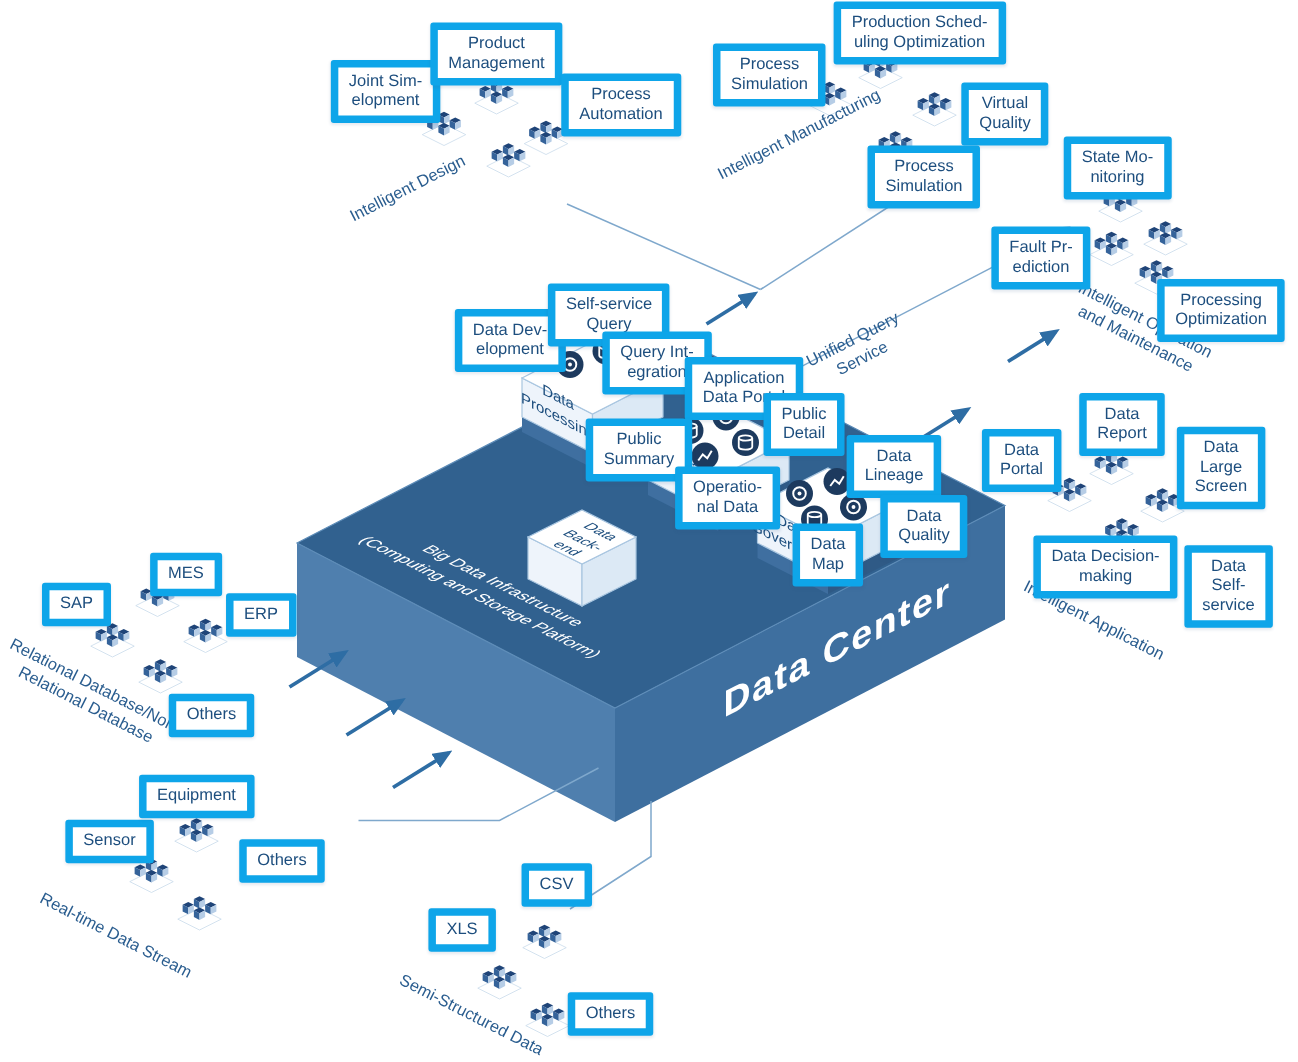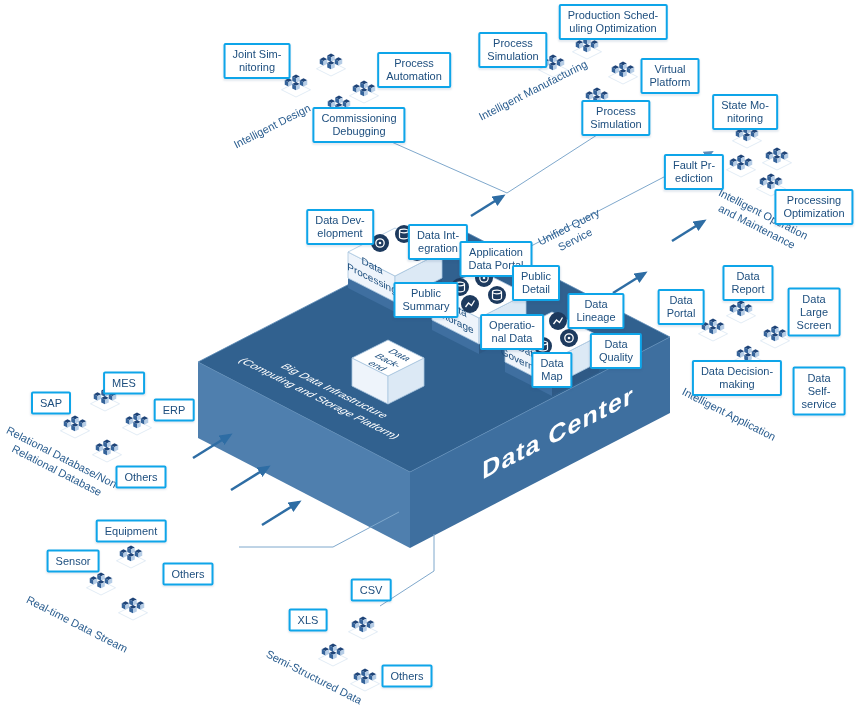--- a/index.html
+++ b/index.html
@@ -1,21 +1,21 @@
 <!DOCTYPE html>
 <html><head>
 <meta charset="utf-8">
 <style>
   * { margin:0; padding:0; box-sizing:border-box; }
   html,body { background:#ffffff; font-family:"Liberation Sans", sans-serif; }
   .canvas { position:relative; width:865px; height:708px; background:#ffffff; overflow:hidden; }
   .canvas svg.bg { position:absolute; left:0; top:0; z-index:1; }
   .lbl {
     position:absolute; transform:translate(-50%,-50%);
-    background:#ffffff; border:2px solid #0ea5e9; border-radius:2px;
+    background:#ffffff; border:5px solid #0ea5e9; border-radius:2px;
     color:#1d4e7e; font-size:11px; line-height:1.18; padding:3px 7px;
     text-align:center; white-space:pre-line; z-index:3;
     box-shadow:0 1px 2px rgba(40,80,130,.12);
   }
   .cat {
     position:absolute; color:#2a5d8f; font-size:11px; line-height:1.3;
     text-align:center; white-space:pre-line; z-index:2; transform-origin:50% 50%;
   }
   .face {
     position:absolute; color:#ffffff; white-space:pre-line; text-align:center;
@@ -198,32 +198,32 @@
 and Maintenance</div>
   <div class="cat" style="left:663px;top:407px;width:132px;transform:rotate(27deg)">Intelligent Application</div>
   <div class="cat" style="left:-10px;top:450px;width:140px;transform:rotate(27deg)">Relational Database/Non-
 Relational Database</div>
   <div class="cat" style="left:17px;top:617px;width:120px;transform:rotate(27deg)">Real-time Data Stream</div>
   <div class="cat" style="left:255px;top:670px;width:118px;transform:rotate(27deg)">Semi-Structured Data</div>
   <div class="cat" style="left:524px;top:219px;width:96px;transform:rotate(-27deg)">Unified Query
 Service</div>
 
   <div class="lbl" style="left:257px;top:61px">Joint Sim-
-nitoring</div>
+elopment</div>
+  <div class="lbl" style="left:331px;top:36px">Product
+Management</div>
   <div class="lbl" style="left:414px;top:70px">Process
 Automation</div>
-  <div class="lbl" style="left:359px;top:125px">Commissioning
-Debugging</div>
 
   <div class="lbl" style="left:513px;top:50px">Process
 Simulation</div>
   <div class="lbl" style="left:613px;top:22px">Production Sched-
 uling Optimization</div>
   <div class="lbl" style="left:670px;top:76px">Virtual
-Platform</div>
+Quality</div>
   <div class="lbl" style="left:616px;top:118px">Process
 Simulation</div>
 
   <div class="lbl" style="left:745px;top:112px">State Mo-
 nitoring</div>
   <div class="lbl" style="left:694px;top:172px">Fault Pr-
 ediction</div>
   <div class="lbl" style="left:814px;top:207px">Processing
 Optimization</div>
 
@@ -233,29 +233,31 @@
 Portal</div>
   <div class="lbl" style="left:814px;top:312px">Data Large
 Screen</div>
   <div class="lbl" style="left:737px;top:378px">Data Decision-
 making</div>
   <div class="lbl" style="left:819px;top:391px">Data Self-
 service</div>
 
   <div class="lbl" style="left:340px;top:227px">Data Dev-
 elopment</div>
-  <div class="lbl" style="left:438px;top:242px">Data Int-
+  <div class="lbl" style="left:406px;top:210px">Self-service
+Query</div>
+  <div class="lbl" style="left:438px;top:242px">Query Int-
 egration</div>
   <div class="lbl" style="left:496px;top:259px">Application
 Data Portal</div>
   <div class="lbl" style="left:536px;top:283px">Public
 Detail</div>
   <div class="lbl" style="left:426px;top:300px">Public
 Summary</div>
-  <div class="lbl" style="left:512px;top:332px">Operatio-
+  <div class="lbl" style="left:485px;top:332px">Operatio-
 nal Data</div>
   <div class="lbl" style="left:596px;top:311px">Data
 Lineage</div>
   <div class="lbl" style="left:616px;top:351px">Data
 Quality</div>
   <div class="lbl" style="left:552px;top:370px">Data
 Map</div>
 
   <div class="lbl" style="left:51px;top:403px">SAP</div>
   <div class="lbl" style="left:124px;top:383px">MES</div>

